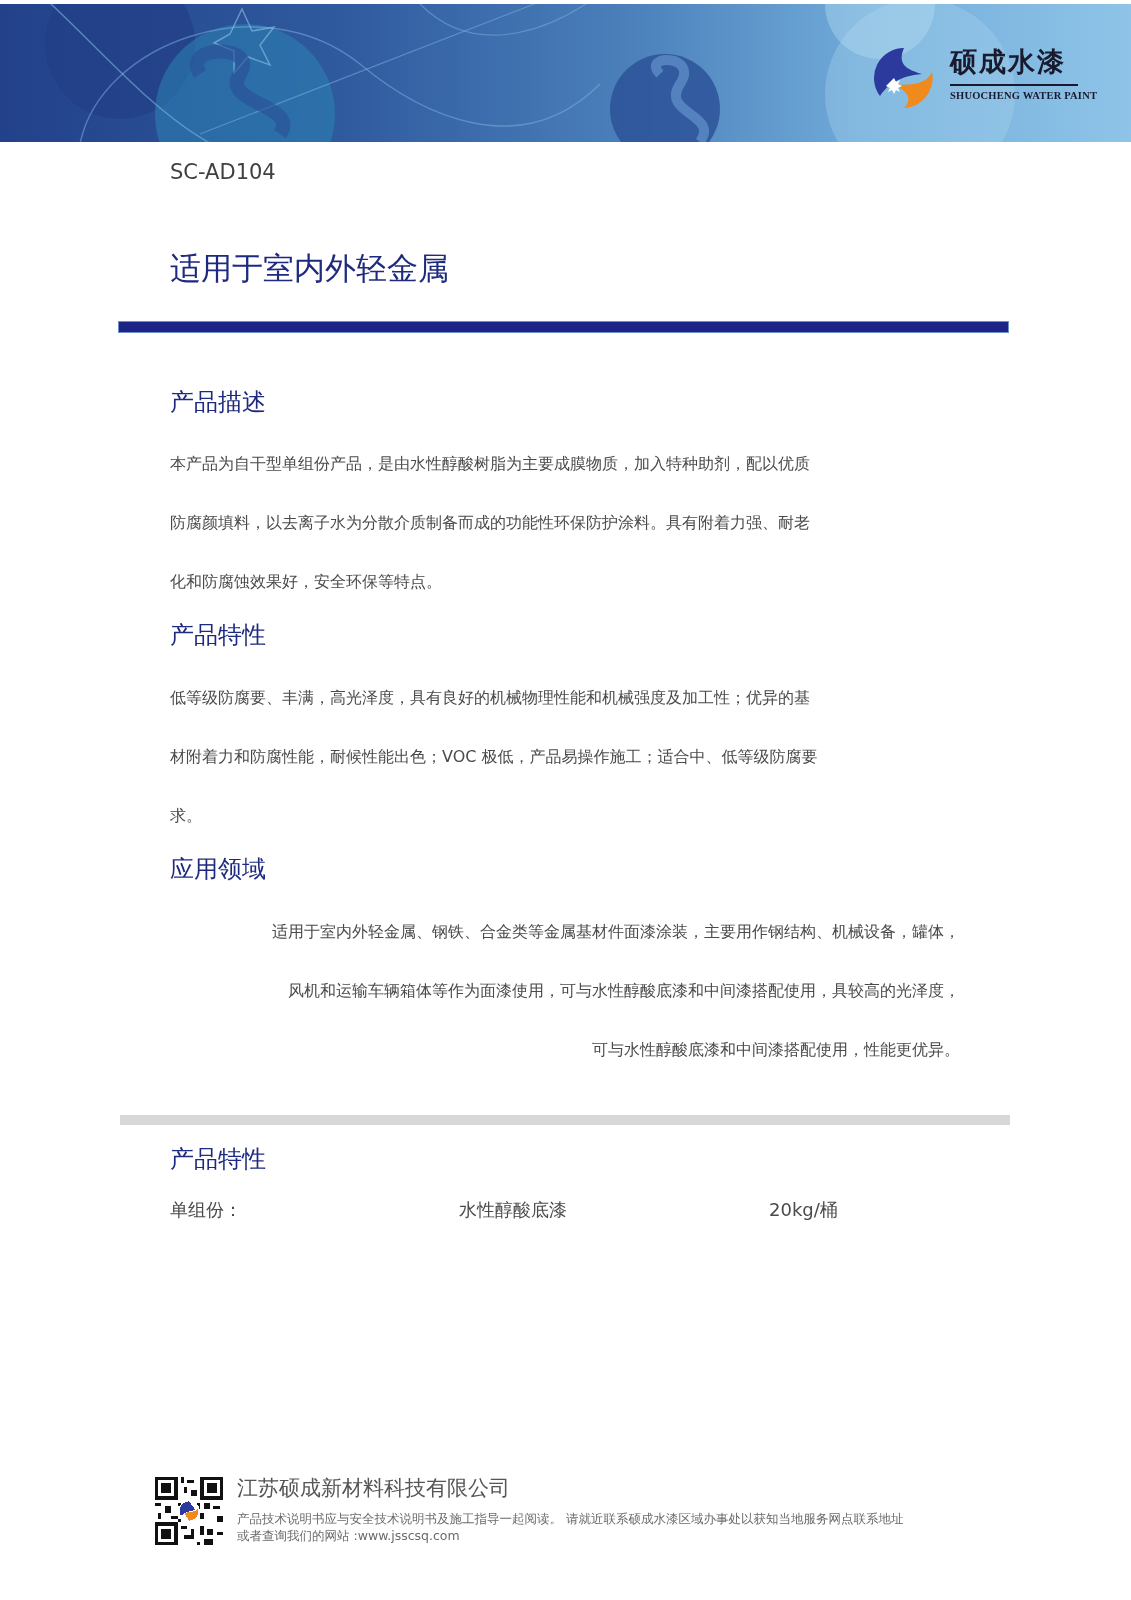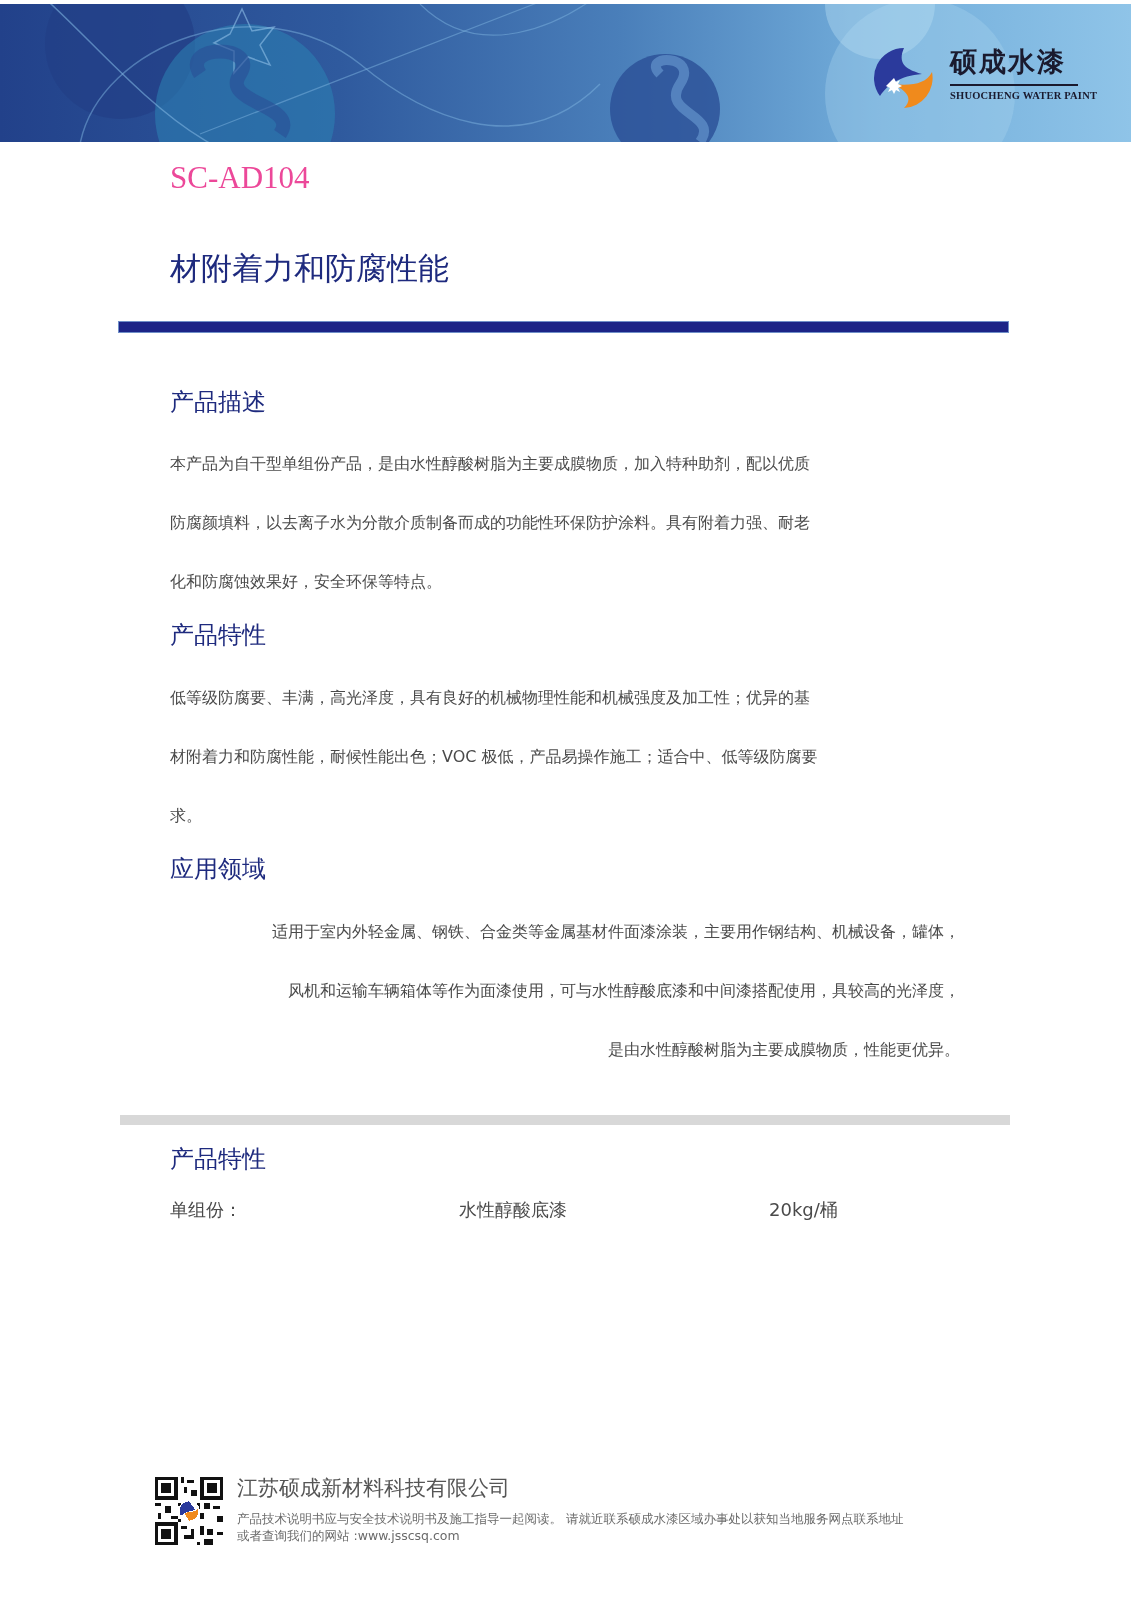--- a/index.html
+++ b/index.html
@@ -25,21 +25,21 @@
       white-space: nowrap;
     }
     .logo-rule { position: absolute; left: 80px; top: 44px; width: 128px; height: 2px; background: #1a1a2e; }
     .logo-en {
       position: absolute; left: 80px; top: 50px;
       font-family: "Liberation Serif", "DejaVu Serif", serif;
       font-size: 10.5px; font-weight: bold; color: #1a1a2e; white-space: nowrap; letter-spacing: 0.2px;
     }
     .code {
       position: absolute; left: 170px; top: 160px;
-      font-size: 31px; color: #ec4899; letter-spacing: 0px; font-weight: normal; font-family: Liberation Serif, serif;
+      font-size: 21px; color: #404040; letter-spacing: 0px; font-weight: normal;
     }
     .title {
       position: absolute; left: 170px; top: 248px;
       font-size: 31px; color: #1e2a7e;
     }
     .title-bar {
       position: absolute; left: 118px; top: 321px; width: 891px; height: 12px;
       background: #1c2487; border: 1px solid #6f8fc8; box-sizing: border-box;
     }
     .section-h {
@@ -88,42 +88,42 @@
       <path d="M34 64 A30 30 0 0 0 62 28 C 56 40, 42 42, 22 40 C 36 46, 44 54, 34 64 Z" fill="#f08a1c"></path>
       <path d="M20 38 l4 -4 l2 4 l4 -2 l-2 4 l4 2 l-4 2 l2 4 l-4 -2 l-2 4 l-2 -4 l-4 2 l2 -4 l-4 -2 z" fill="#ffffff"></path>
     </svg>
     <div class="logo-cn">硕成水漆</div>
     <div class="logo-rule"></div>
     <div class="logo-en">SHUOCHENG WATER PAINT</div>
   </div>
 </div>
 
 <div class="code">SC-AD104</div>
-<div class="title">材附着力和防腐性能</div>
+<div class="title">适用于室内外轻金属</div>
 <div class="title-bar"></div>
 
 <div class="section-h" style="top:386px;">产品描述</div>
 <div class="para" style="top:434px;">
   <span class="line">本产品为自干型单组份产品，是由水性醇酸树脂为主要成膜物质，加入特种助剂，配以优质</span>
   <span class="line">防腐颜填料，以去离子水为分散介质制备而成的功能性环保防护涂料。具有附着力强、耐老</span>
   <span class="line">化和防腐蚀效果好，安全环保等特点。</span>
 </div>
 
 <div class="section-h" style="top:619px;">产品特性</div>
 <div class="para" style="top:668px;">
   <span class="line">低等级防腐要、丰满，高光泽度，具有良好的机械物理性能和机械强度及加工性；优异的基</span>
   <span class="line">材附着力和防腐性能，耐候性能出色；VOC 极低，产品易操作施工；适合中、低等级防腐要</span>
   <span class="line">求。</span>
 </div>
 
 <div class="section-h" style="top:853px;">应用领域</div>
 <div class="para" style="top:902px;text-align:right;">
   <span class="line">适用于室内外轻金属、钢铁、合金类等金属基材件面漆涂装，主要用作钢结构、机械设备，罐体，</span>
   <span class="line">风机和运输车辆箱体等作为面漆使用，可与水性醇酸底漆和中间漆搭配使用，具较高的光泽度，</span>
-  <span class="line">是由水性醇酸树脂为主要成膜物质，性能更优异。</span>
+  <span class="line">可与水性醇酸底漆和中间漆搭配使用，性能更优异。</span>
 </div>
 
 <div class="gray-bar"></div>
 
 <div class="section-h" style="top:1143px;">产品特性</div>
 <div class="pack-row" style="left:170px; top:1198px;font-family:Liberation Serif, serif;">单组份：</div>
 <div class="pack-row" style="left:459px; top:1198px;">水性醇酸底漆</div>
 <div class="pack-row" style="left:769px; top:1198px;">20kg/桶</div>
 
 <svg class="footer-qr" viewBox="0 0 21 21" shape-rendering="crispEdges">

